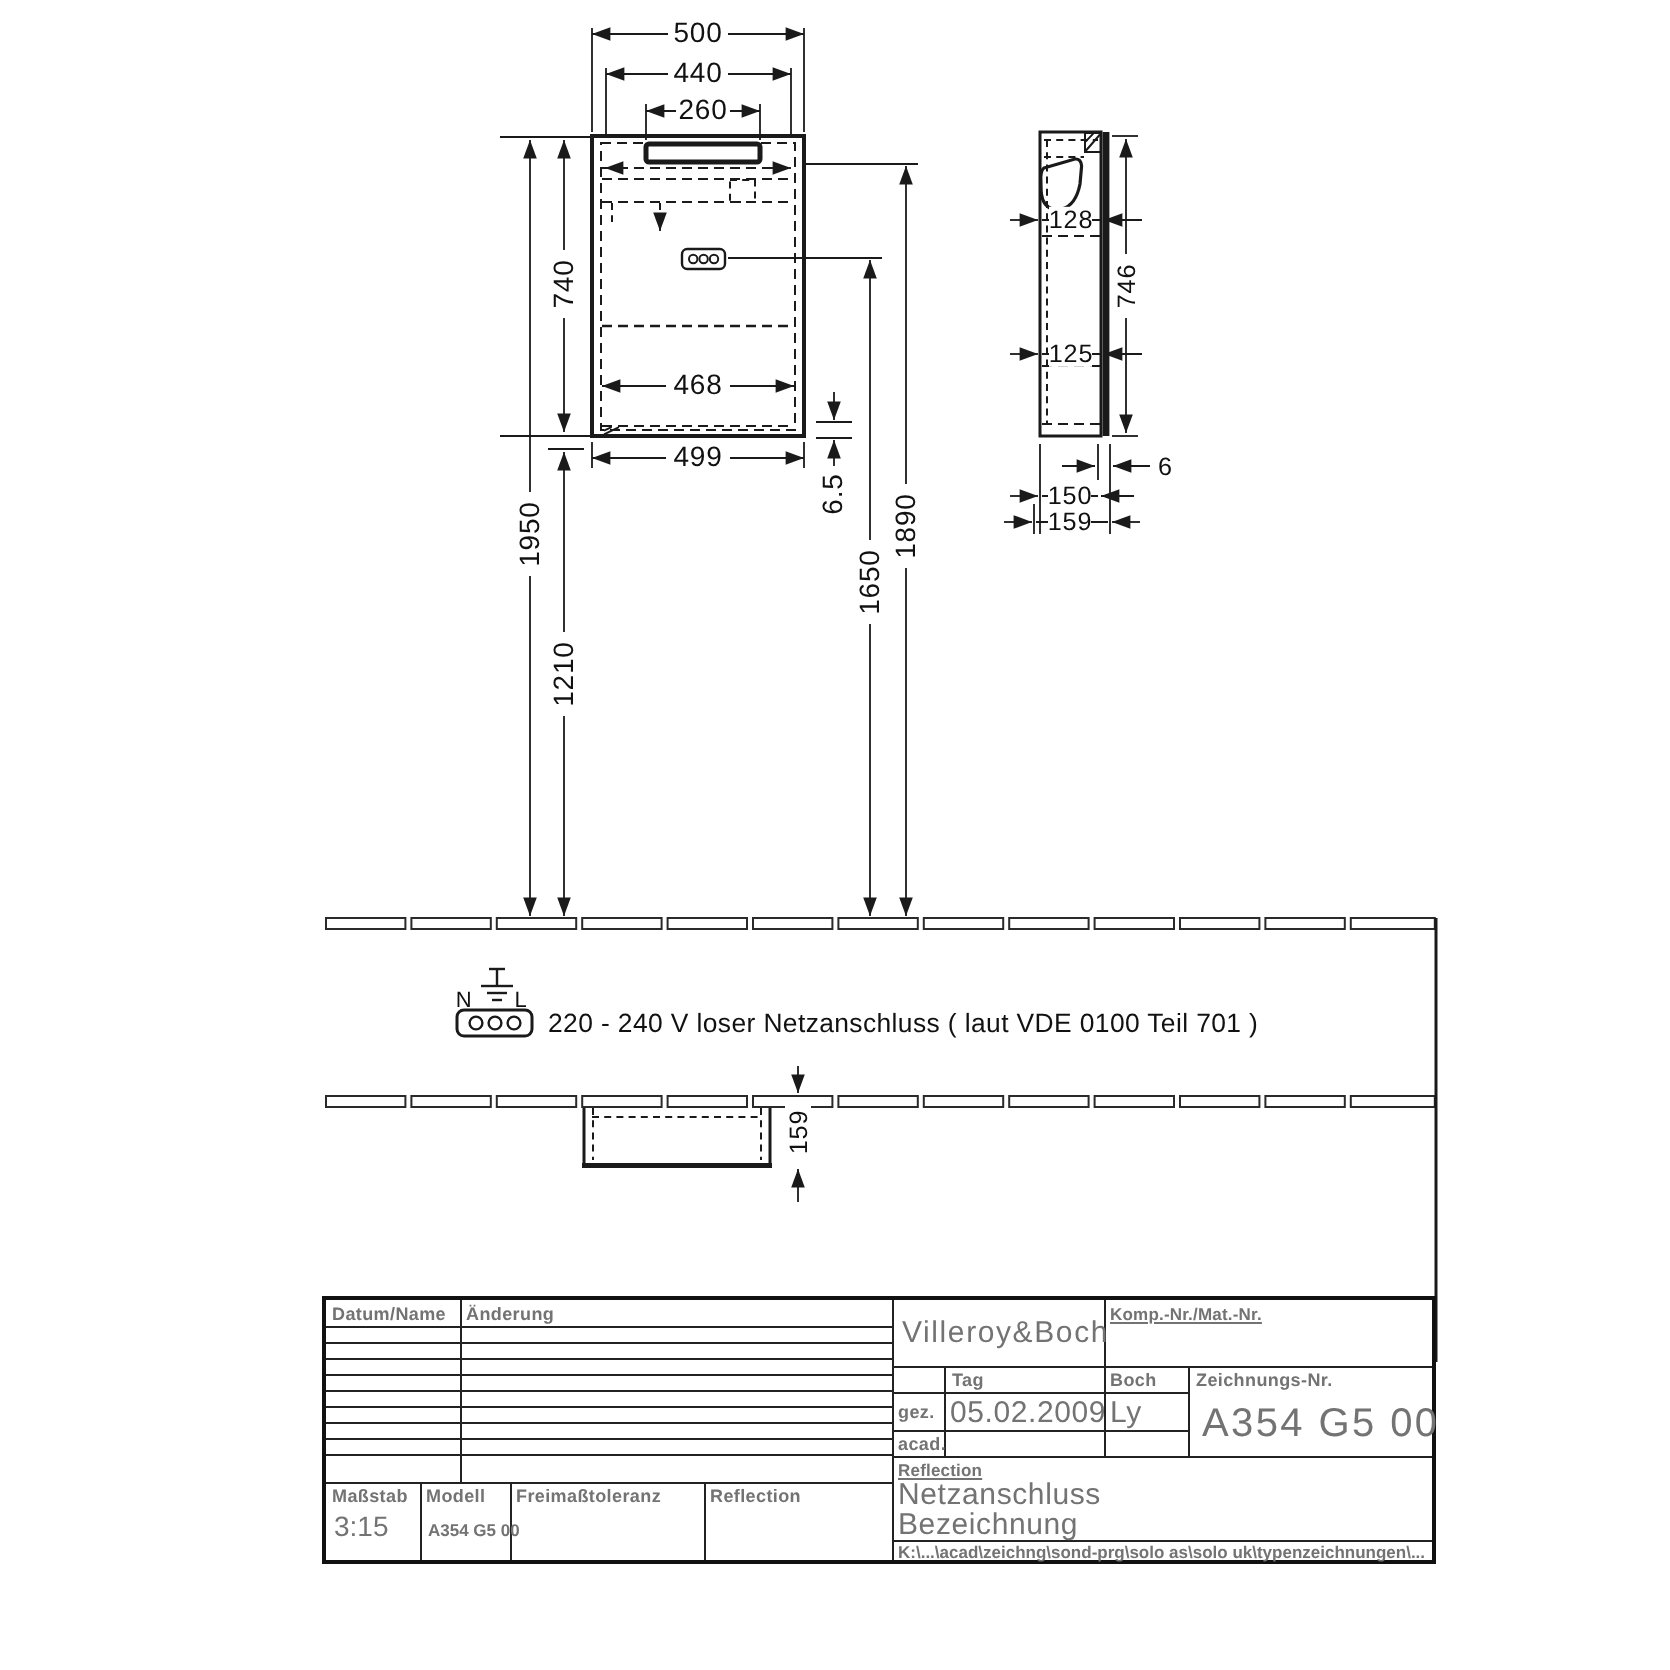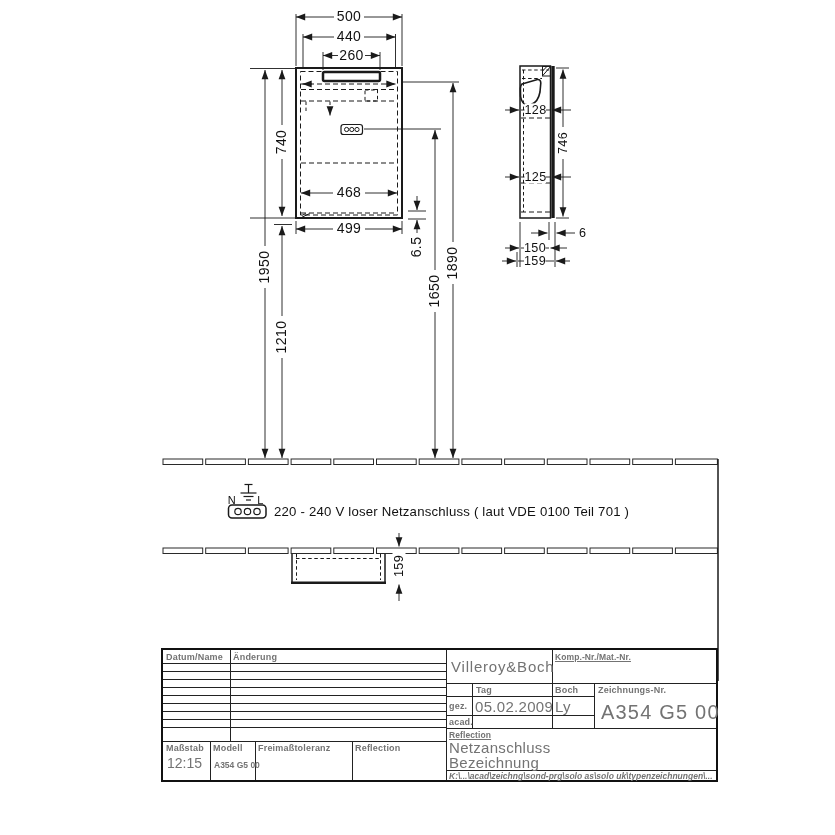--- a/index.html
+++ b/index.html
@@ -29,21 +29,21 @@
       border:2px solid #111;box-sizing:border-box;background:#fff;}
   .tb .vl{position:absolute;width:1px;background:#222;}
   .tb .hl{position:absolute;height:1px;background:#222;}
   .tb .lab{position:absolute;font-size:9px;font-weight:bold;letter-spacing:.2px;white-space:nowrap;}
   .tb .lab8{position:absolute;font-size:8.5px;font-weight:bold;letter-spacing:.1px;white-space:nowrap;text-decoration:underline;}
   .tb .val15{position:absolute;font-size:15px;letter-spacing:.3px;white-space:nowrap;}
   .tb .val14{position:absolute;font-size:14px;white-space:nowrap;}
   .tb .val9{position:absolute;font-size:8.5px;font-weight:bold;white-space:nowrap;}
   .tb .brand{position:absolute;font-size:15px;letter-spacing:.8px;white-space:nowrap;}
   .tb .big{position:absolute;font-size:20px;letter-spacing:1.2px;white-space:nowrap;}
-  .tb .path{position:absolute;font-size:8.5px;font-weight:bold;letter-spacing:0;white-space:nowrap;font-style:italic;}
+  .tb .path{position:absolute;font-size:8.5px;font-weight:bold;letter-spacing:0;white-space:nowrap;}
 </style>
 </head>
 <body>
 
 <div id="sheet">
 <svg width="835" height="835" viewBox="0 0 835 835">
   <defs>
     <marker id="arw" markerUnits="userSpaceOnUse" markerWidth="11" markerHeight="8" refX="9.6" refY="4" orient="auto-start-reverse">
       <path d="M0.4,0.6 L9.6,4 L0.4,7.4 Z" fill="#1a1a1a"></path>
     </marker>
@@ -301,21 +301,21 @@
     <div class="hl" style="left:283px;top:78px;width:270px"></div>
     <div class="vl" style="left:309px;top:33px;height:45px"></div>
     <div class="vl" style="left:389px;top:33px;height:45px"></div>
     <div class="vl" style="left:431px;top:33px;height:45px"></div>
     <div class="hl" style="left:283px;top:120px;width:270px"></div>
 
     <div class="lab" style="left:3px;top:2px">Datum/Name</div>
     <div class="lab" style="left:70px;top:2px">Änderung</div>
 
     <div class="lab" style="left:3px;top:93px">Maßstab</div>
-    <div class="val14" style="left:4px;top:105px">12:15</div>
+    <div class="val14" style="left:4px;top:105px">3:15</div>
     <div class="lab" style="left:50px;top:93px">Modell</div>
     <div class="val9" style="left:51px;top:110px">A354 G5 00</div>
     <div class="lab" style="left:95px;top:93px">Freimaßtoleranz</div>
     <div class="lab" style="left:192px;top:93px">Reflection</div>
 
     <div class="brand" style="left:288px;top:8px">Villeroy&amp;Boch</div>
     <div class="lab8" style="left:392px;top:2px">Komp.-Nr./Mat.-Nr.</div>
 
     <div class="lab" style="left:313px;top:35px">Tag</div>
     <div class="lab" style="left:392px;top:35px">Boch</div>

